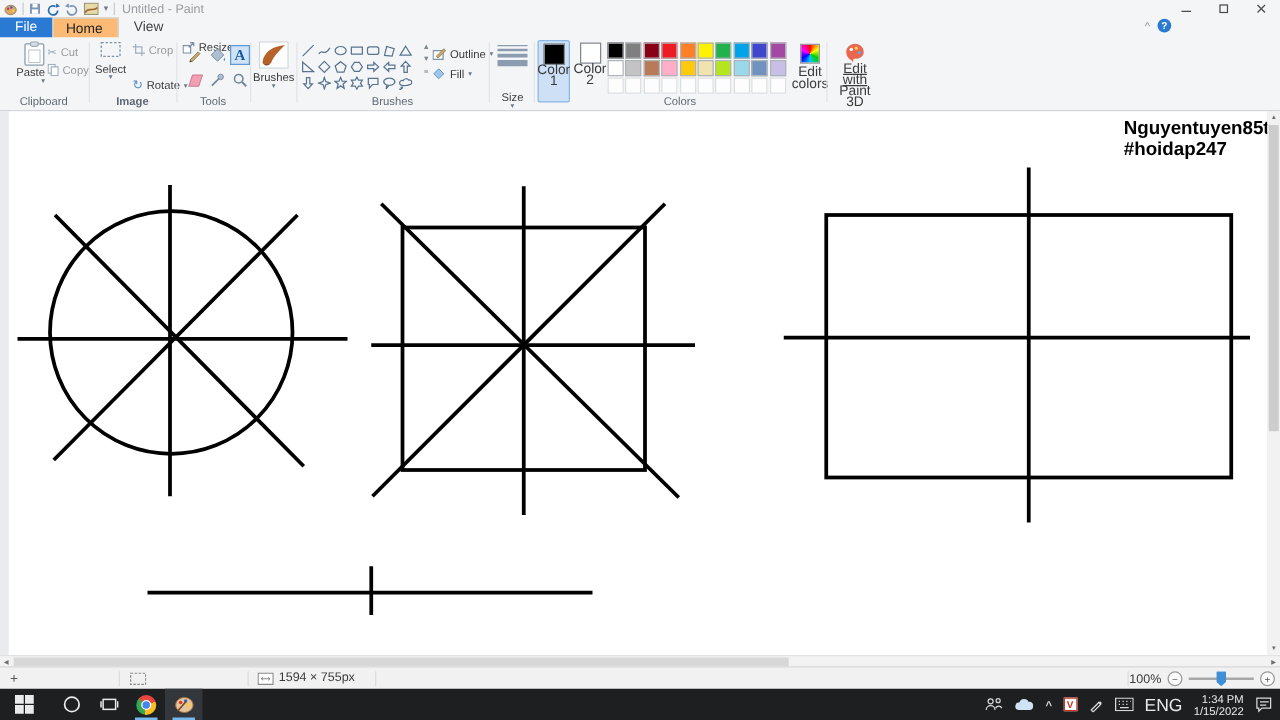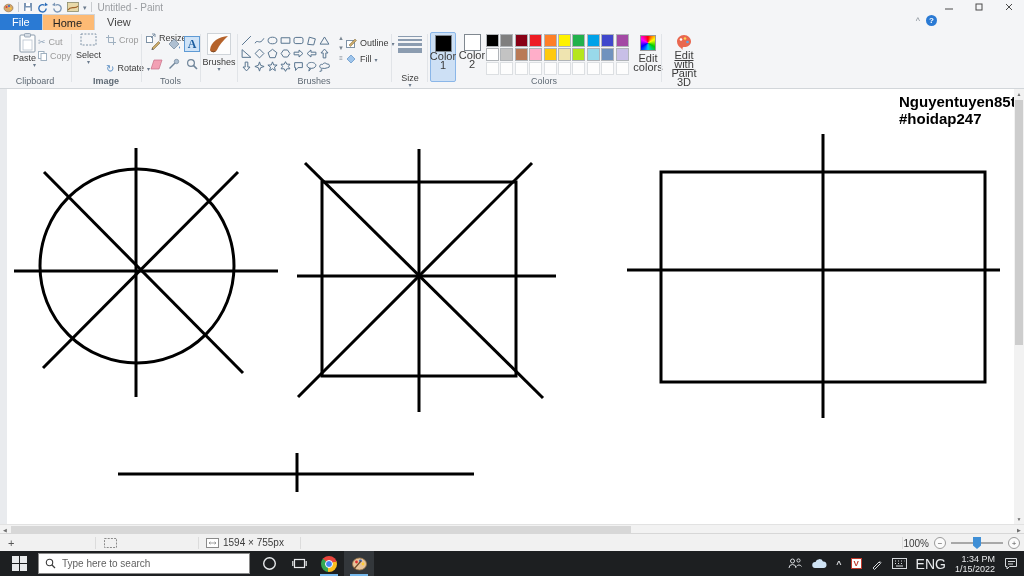--- a/index.html
+++ b/index.html
@@ -514,27 +514,20 @@
 
   <div class="taskbar">
     <div class="startbtn">
       <div class="winlogo">
           <i></i>
           <i></i>
           <i></i>
           <i></i>
         </div>
     </div>
-    <div class="searchbox">
-      <svg width="11" height="11" viewBox="0 0 11 11">
-          <circle cx="4.5" cy="4.5" r="3.2" fill="none" stroke="#3b3b3b" stroke-width="1.1"></circle>
-          <line x1="7" y1="7" x2="10" y2="10" stroke="#3b3b3b" stroke-width="1.2"></line>
-        </svg>
-      <span>Type here to search</span>
-    </div>
     <div class="tbicon" style="margin-left:4px;">
       <svg width="15" height="15" viewBox="0 0 15 15">
           <circle cx="7.5" cy="7.5" r="5.8" fill="none" stroke="#e8eaec" stroke-width="1.4"></circle>
         </svg>
     </div>
     <div class="tbicon">
       <svg width="15" height="13" viewBox="0 0 15 13">
           <rect x="2.5" y="2.5" width="10" height="8" fill="none" stroke="#e8eaec" stroke-width="1.2"></rect>
           <path d="M0.8,4 v5 M14.2,4 v5" stroke="#e8eaec" stroke-width="1.2"></path>
         </svg>

